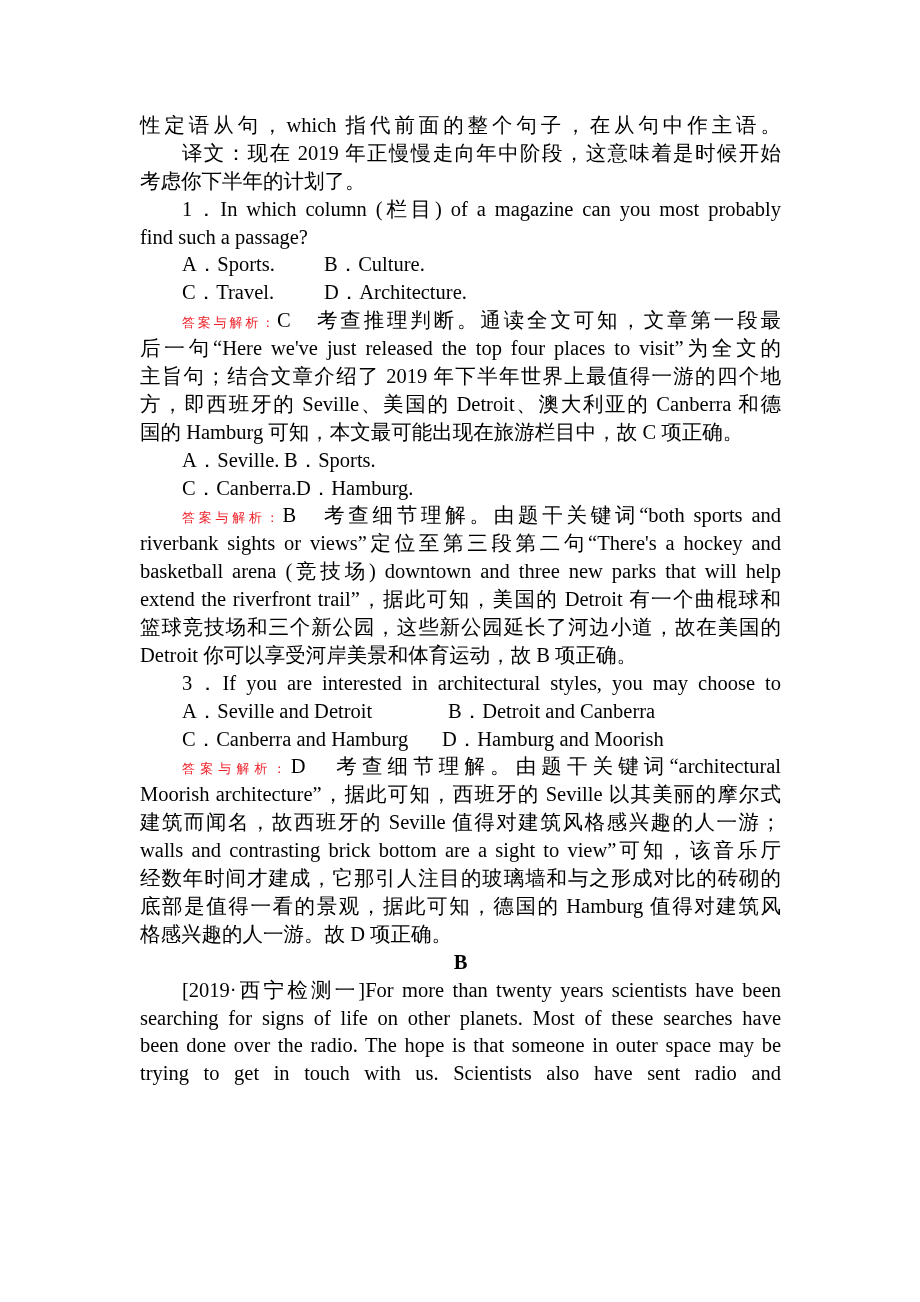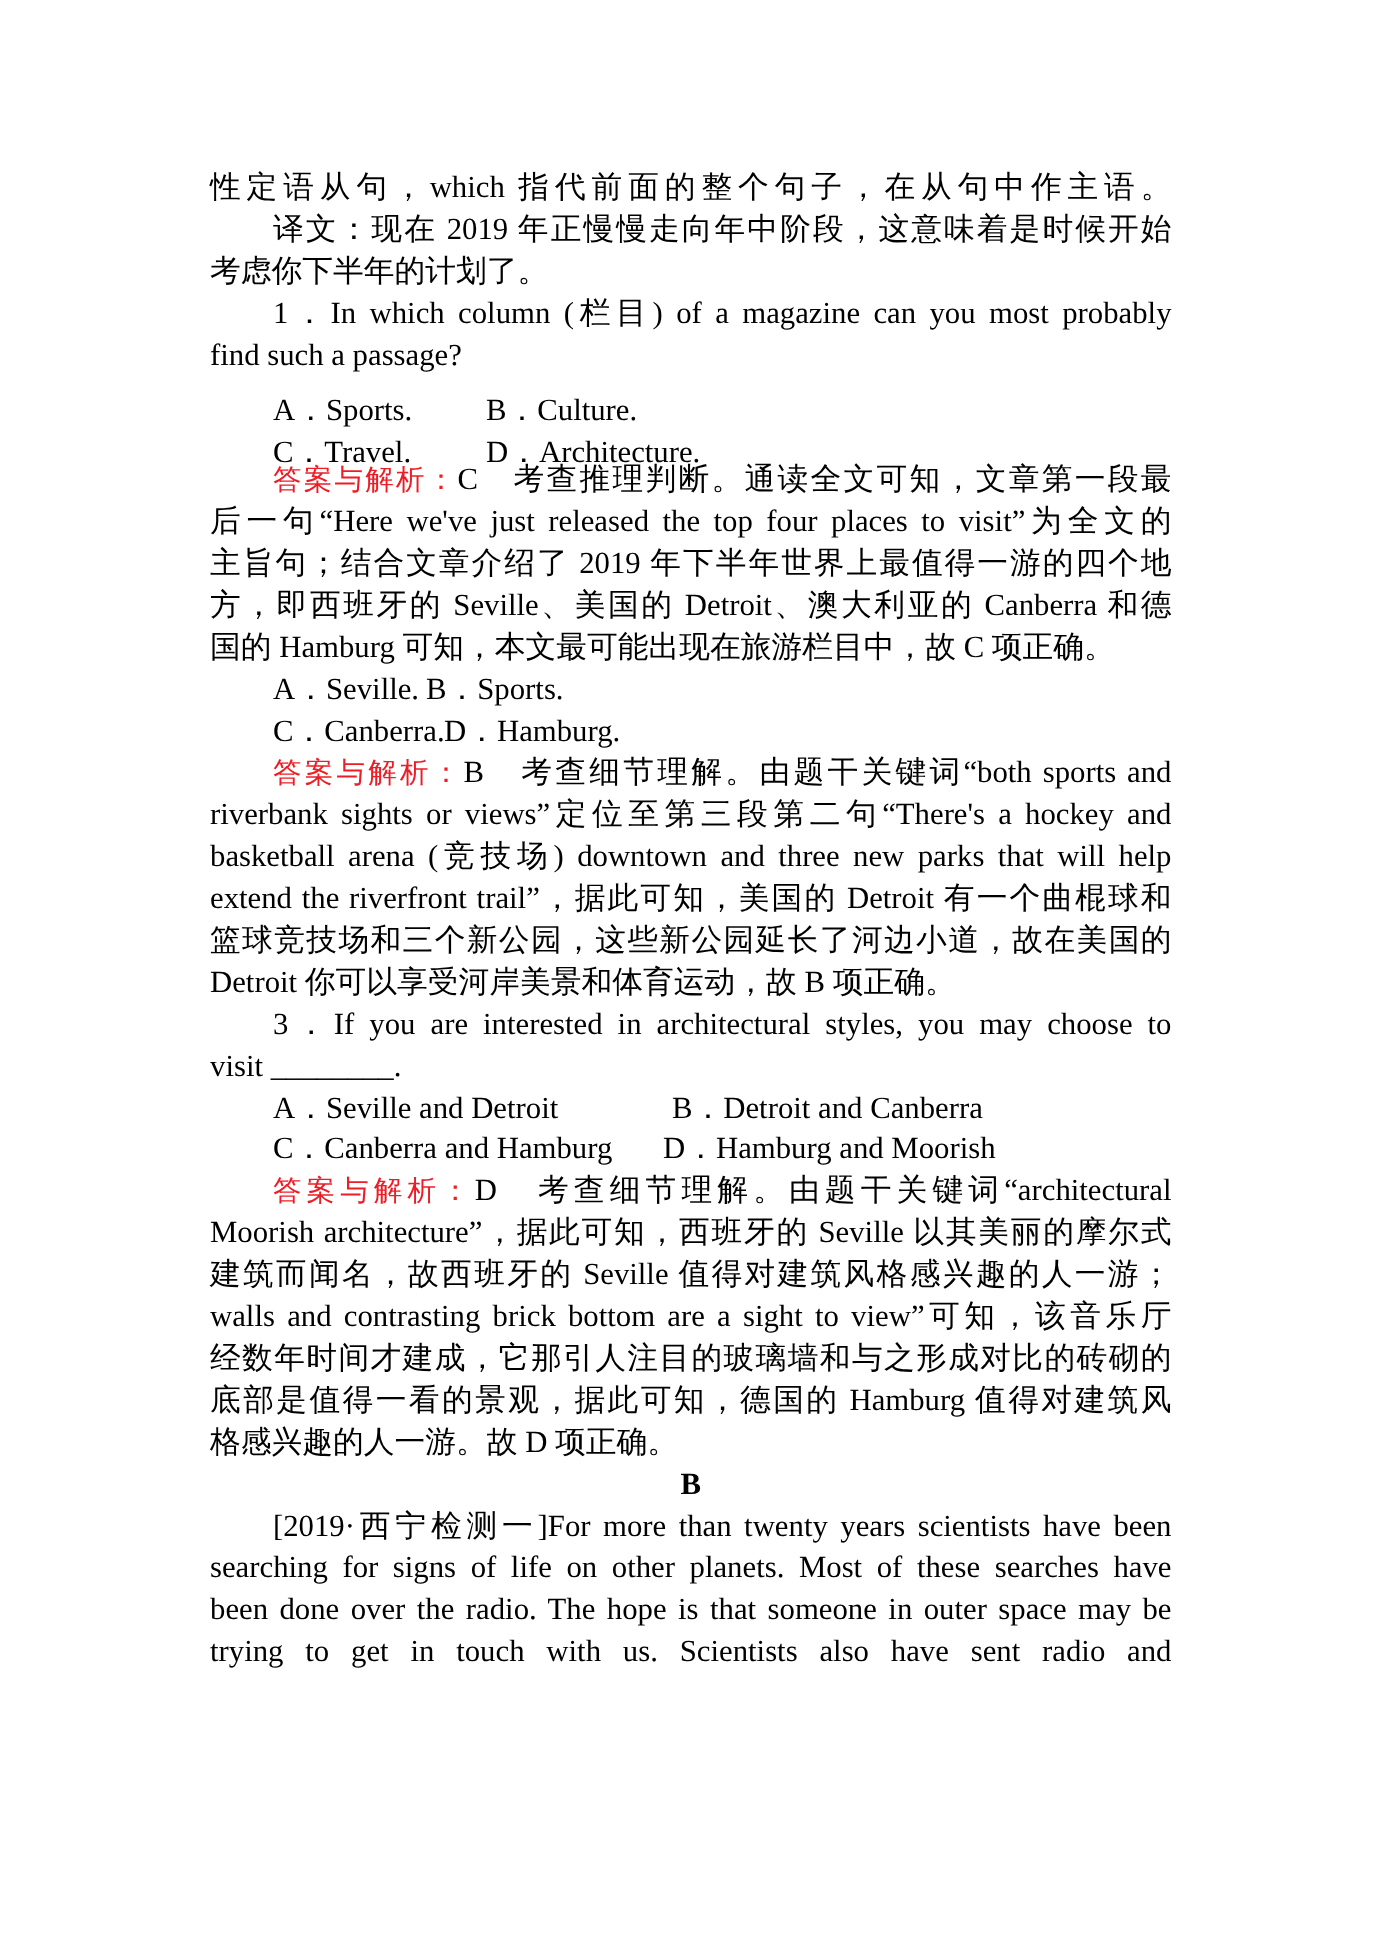--- a/index.html
+++ b/index.html
@@ -2,24 +2,24 @@
 <html><head>
 <meta charset="utf-8">
 <style>
   html, body { margin:0; padding:0; background:#ffffff; }
   body { width:920px; height:1302px; position:relative; overflow:hidden;
          font-family:"Liberation Serif","DejaVu Serif",serif; color:#000; }
   .page { position:absolute; left:140px; top:112px; width:641px; }
   .ln { height:27.9px; line-height:27.9px; font-size:20.5px; white-space:nowrap; overflow:visible; }
   .ln.j { text-align:justify; text-align-last:justify; }
   .ind { padding-left:42px; }
-  .red { color:#ee1c25; font-family:"DejaVu Sans","Liberation Sans",sans-serif; font-size:19px; }
+  .red { color:#ee1c25; font-family:"DejaVu Sans","Liberation Sans",sans-serif; font-size:13px; }
   .center { text-align:center; font-weight:bold; }
   .opt { display:inline-block; }
-  .tab1 { display:inline-block; width:142px;margin-top:10px; }
+  .tab1 { display:inline-block; width:142px; }
   .tab2 { display:inline-block; width:266px; }
   .tab3 { display:inline-block; width:102px; }
   .tab4 { display:inline-block; width:260px; }
 </style>
 </head>
 <body>
 
 <div class="page">
   <div class="ln j">性定语从句，which 指代前面的整个句子，在从句中作主语。</div>
   <div class="ln j ind">译文：现在 2019 年正慢慢走向年中阶段，这意味着是时候开始</div>
@@ -46,21 +46,20 @@
     <span class="tab3" style="width:114px">C．Canberra.</span><span class="opt">D．Hamburg.</span>
   </div>
   <div class="ln j ind"><span class="red">答案与解析：</span><span>B　考查细节理解。由题干关键词“both sports and</span></div>
   <div class="ln j">riverbank sights or views”定位至第三段第二句“There's a hockey and</div>
   <div class="ln j">basketball arena (竞技场) downtown and three new parks that will help</div>
   <div class="ln j">extend the riverfront trail”，据此可知，美国的 Detroit 有一个曲棍球和</div>
   <div class="ln j">篮球竞技场和三个新公园，这些新公园延长了河边小道，故在美国的</div>
   <div class="ln">Detroit 你可以享受河岸美景和体育运动，故 B 项正确。</div>
 
   <div class="ln j ind">3．If you are interested in architectural styles, you may choose to</div>
-  <div class="ln">visit ________.</div>
   <div class="ln ind">
     <span class="tab2">A．Seville and Detroit</span><span class="opt">B．Detroit and Canberra</span>
   </div>
   <div class="ln ind">
     <span class="tab4">C．Canberra and Hamburg</span><span class="opt">D．Hamburg and Moorish</span>
   </div>
   <div class="ln j ind"><span class="red">答案与解析：</span><span>D　考查细节理解。由题干关键词“architectural</span></div>
   <div class="ln j">Moorish architecture”，据此可知，西班牙的 Seville 以其美丽的摩尔式</div>
   <div class="ln j">建筑而闻名，故西班牙的 Seville 值得对建筑风格感兴趣的人一游；</div>
   <div class="ln j">walls and contrasting brick bottom are a sight to view”可知，该音乐厅</div>

